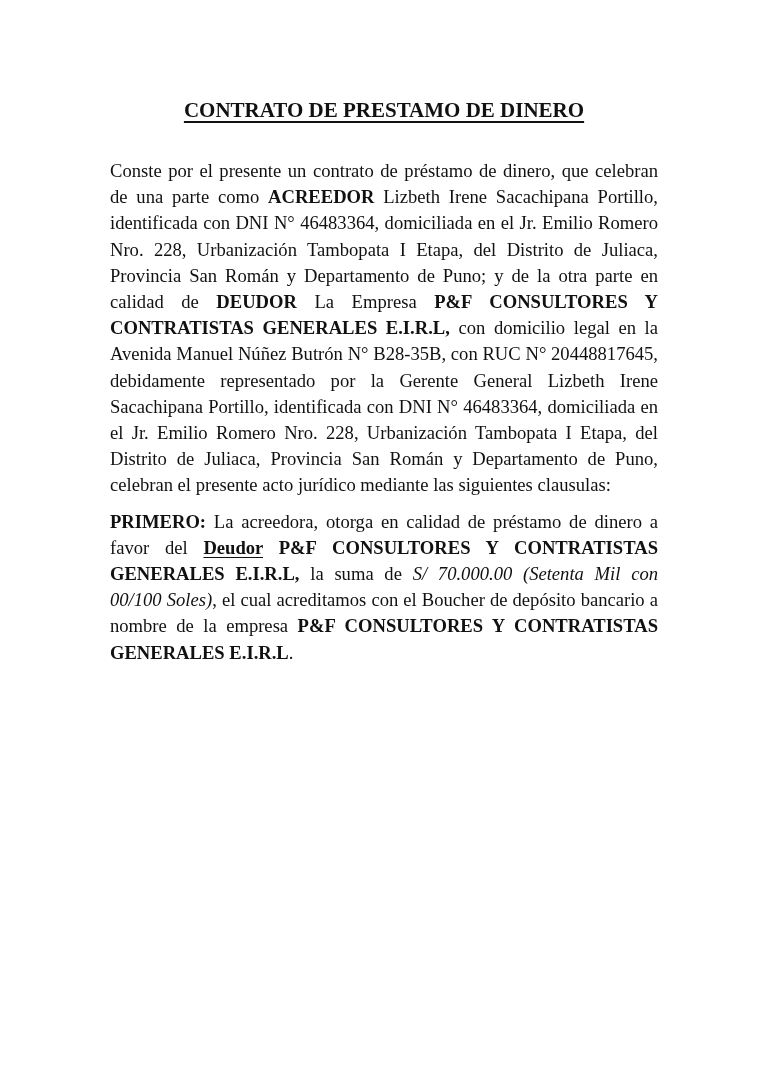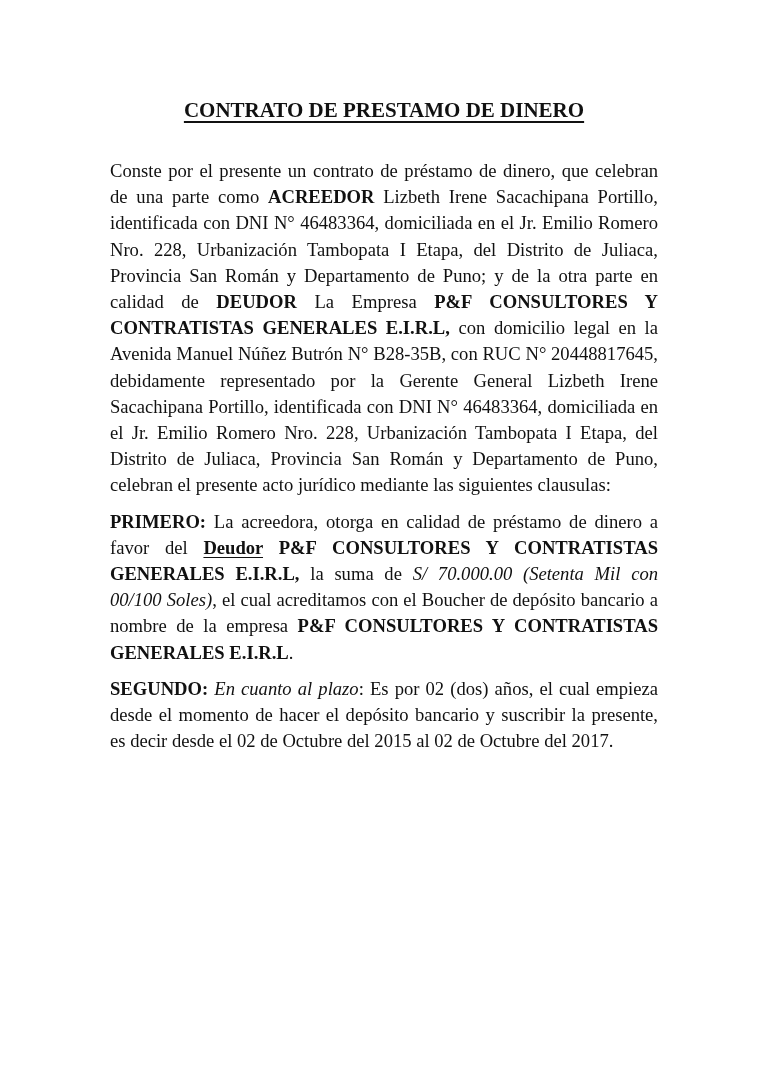--- a/index.html
+++ b/index.html
@@ -38,16 +38,15 @@
 <body>
 
 <div class="page">
   <div class="title">CONTRATO DE PRESTAMO DE DINERO</div>
 
   <div class="body">
     <p class="intro"><span>Conste por el presente un contrato de préstamo de dinero, que celebran de una parte como </span><b>ACREEDOR</b><span> Lizbeth Irene Sacachipana Portillo, identificada con DNI N° 46483364, domiciliada en el Jr. Emilio Romero Nro. 228, Urbanización Tambopata I Etapa, del Distrito de Juliaca, Provincia San Román y Departamento de Puno; y de la otra parte en calidad de </span><b>DEUDOR</b><span> La Empresa </span><b>P&amp;F CONSULTORES Y CONTRATISTAS GENERALES E.I.R.L,</b><span> con domicilio legal en la Avenida Manuel Núñez Butrón N° B28-35B, con RUC N° 20448817645, debidamente representado por la Gerente General Lizbeth Irene Sacachipana Portillo, identificada con DNI N° 46483364, domiciliada en el Jr. Emilio Romero Nro. 228, Urbanización Tambopata I Etapa, del Distrito de Juliaca, Provincia San Román y Departamento de Puno, celebran el presente acto jurídico mediante las siguientes clausulas:</span></p>
 
     <p><b>PRIMERO:</b><span> La acreedora, otorga en calidad de préstamo de dinero a favor del </span><b><u>Deudor</u></b><b> P&amp;F CONSULTORES Y CONTRATISTAS GENERALES E.I.R.L,</b><span> la suma de </span><i>S/ 70.000.00 (Setenta Mil con 00/100 Soles)</i><span>, el cual acreditamos con el Boucher de depósito bancario a nombre de la empresa </span><b>P&amp;F CONSULTORES Y CONTRATISTAS GENERALES E.I.R.L</b><span>.</span></p>
 
-    <p><b>SEGUNDO:</b> <i>En cuanto al plazo</i><span>: Es por 02 (dos) años, el cual empieza desde el momento de hacer el depósito bancario y suscribir la presente, es decir desde el 02 de Octubre del 2015 al 02 de Octubre del 2017.</span></p>
 
   </div>
 </div>
 
 </body></html>

